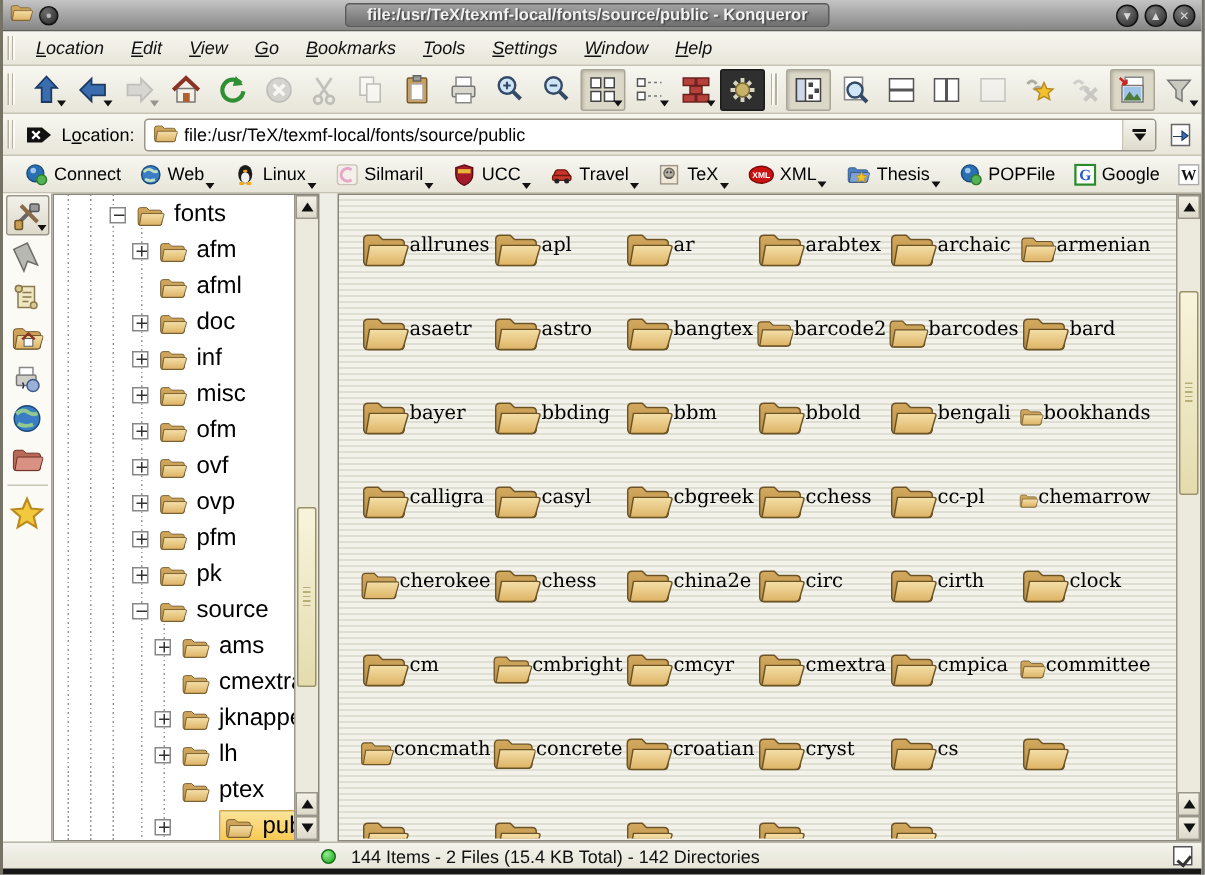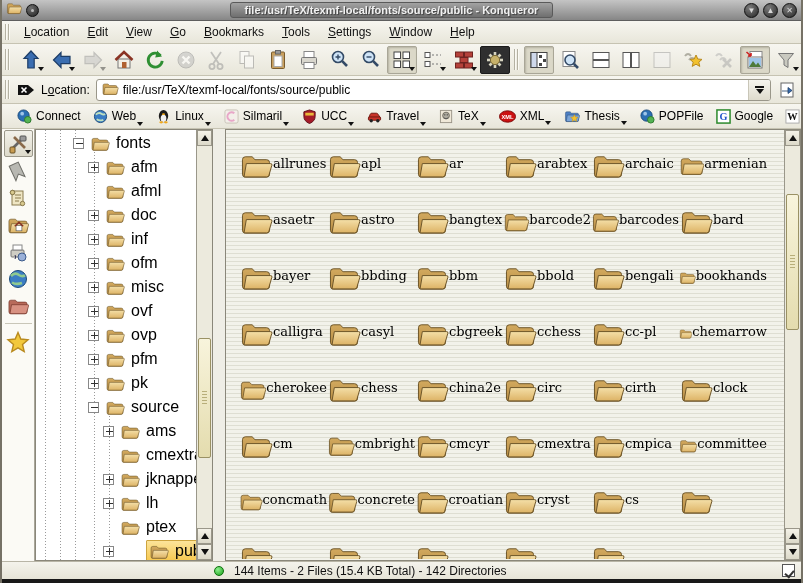--- a/index.html
+++ b/index.html
@@ -17,21 +17,21 @@
           border:1px solid #111;color:#d8d8d8;font-size:8px;line-height:13px;text-align:center;padding:0;cursor:default;}
   .sticky{width:13px;height:13px;border-radius:50%;background:radial-gradient(circle at 35% 30%,#6f6f6f,#222);
           border:1px solid #111;position:relative;}
   .sticky::after{content:"";position:absolute;left:4px;top:4px;width:3px;height:3px;border-radius:50%;background:#bbb;}
 
   
   .bar{background:linear-gradient(#f7f6f0,#e8e6da);border-bottom:1px solid #c6c3b2;display:flex;align-items:center;flex:0 0 auto;}
   .handle{width:5px;height:70%;margin:0 5px 0 3px;
           background:repeating-linear-gradient(90deg,#b4b1a2 0 1px,#fbfaf4 1px 2px,transparent 2px 3px);}
   .menubar{height:23px;font-size:12px;}
-  .menu-item{padding:2px 9px;color:#111;cursor:default;}
+  .menu-item{padding:2px 9px;color:#111;cursor:default;font-style:italic;}
   .menu-item::first-letter{text-decoration:underline;}
 
   
   .toolbar{height:32px;gap:1px;}
   .tb{width:30px;height:28px;border:1px solid transparent;background:transparent;position:relative;
       display:flex;align-items:center;justify-content:center;padding:0;}
   .tb.on{background:#dbd8c8;border:1px solid #a9a697;border-radius:2px;box-shadow:inset 1px 1px 2px #b5b2a2;}
   .tb.dark{background:#2f2f2f;border:1px solid #1b1b1b;border-radius:2px;}
   .tb.dis svg{opacity:.5;filter:grayscale(1);}
   .dd{position:absolute;right:1px;bottom:2px;width:0;height:0;border-left:3.5px solid transparent;
@@ -621,31 +621,31 @@
               <span class="tree-label">inf</span>
             </span>
           </div>
           <div class="tree-row" style="--d: 1;">
             <span class="exp plus"></span>
             <span class="selwrap">
               <svg width="20" height="17" viewBox="0 0 34 30">
                 <path d="M3 9 Q3 6 6 6 L13 6 L16 9 L28 9 Q31 9 31 12 L31 24 Q31 27 28 27 L6 27 Q3 27 3 24 Z" fill="url(#gFoldBack)" stroke="#6b5326"></path>
                 <path d="M7 13 L32 13 Q34 13 33.4 14.8 L30.4 25 Q30 26.8 28 26.8 L4.6 26.8 Z" fill="url(#gFoldFront)" stroke="#6b5326"></path>
               </svg>
+              <span class="tree-label">misc</span>
+            </span>
+          </div>
+          <div class="tree-row" style="--d: 1;">
+            <span class="exp plus"></span>
+            <span class="selwrap">
+              <svg width="20" height="17" viewBox="0 0 34 30">
+                <path d="M3 9 Q3 6 6 6 L13 6 L16 9 L28 9 Q31 9 31 12 L31 24 Q31 27 28 27 L6 27 Q3 27 3 24 Z" fill="url(#gFoldBack)" stroke="#6b5326"></path>
+                <path d="M7 13 L32 13 Q34 13 33.4 14.8 L30.4 25 Q30 26.8 28 26.8 L4.6 26.8 Z" fill="url(#gFoldFront)" stroke="#6b5326"></path>
+              </svg>
               <span class="tree-label">ofm</span>
-            </span>
-          </div>
-          <div class="tree-row" style="--d: 1;">
-            <span class="exp plus"></span>
-            <span class="selwrap">
-              <svg width="20" height="17" viewBox="0 0 34 30">
-                <path d="M3 9 Q3 6 6 6 L13 6 L16 9 L28 9 Q31 9 31 12 L31 24 Q31 27 28 27 L6 27 Q3 27 3 24 Z" fill="url(#gFoldBack)" stroke="#6b5326"></path>
-                <path d="M7 13 L32 13 Q34 13 33.4 14.8 L30.4 25 Q30 26.8 28 26.8 L4.6 26.8 Z" fill="url(#gFoldFront)" stroke="#6b5326"></path>
-              </svg>
-              <span class="tree-label">misc</span>
             </span>
           </div>
           <div class="tree-row" style="--d: 1;">
             <span class="exp plus"></span>
             <span class="selwrap">
               <svg width="20" height="17" viewBox="0 0 34 30">
                 <path d="M3 9 Q3 6 6 6 L13 6 L16 9 L28 9 Q31 9 31 12 L31 24 Q31 27 28 27 L6 27 Q3 27 3 24 Z" fill="url(#gFoldBack)" stroke="#6b5326"></path>
                 <path d="M7 13 L32 13 Q34 13 33.4 14.8 L30.4 25 Q30 26.8 28 26.8 L4.6 26.8 Z" fill="url(#gFoldFront)" stroke="#6b5326"></path>
               </svg>
               <span class="tree-label">ovf</span>

